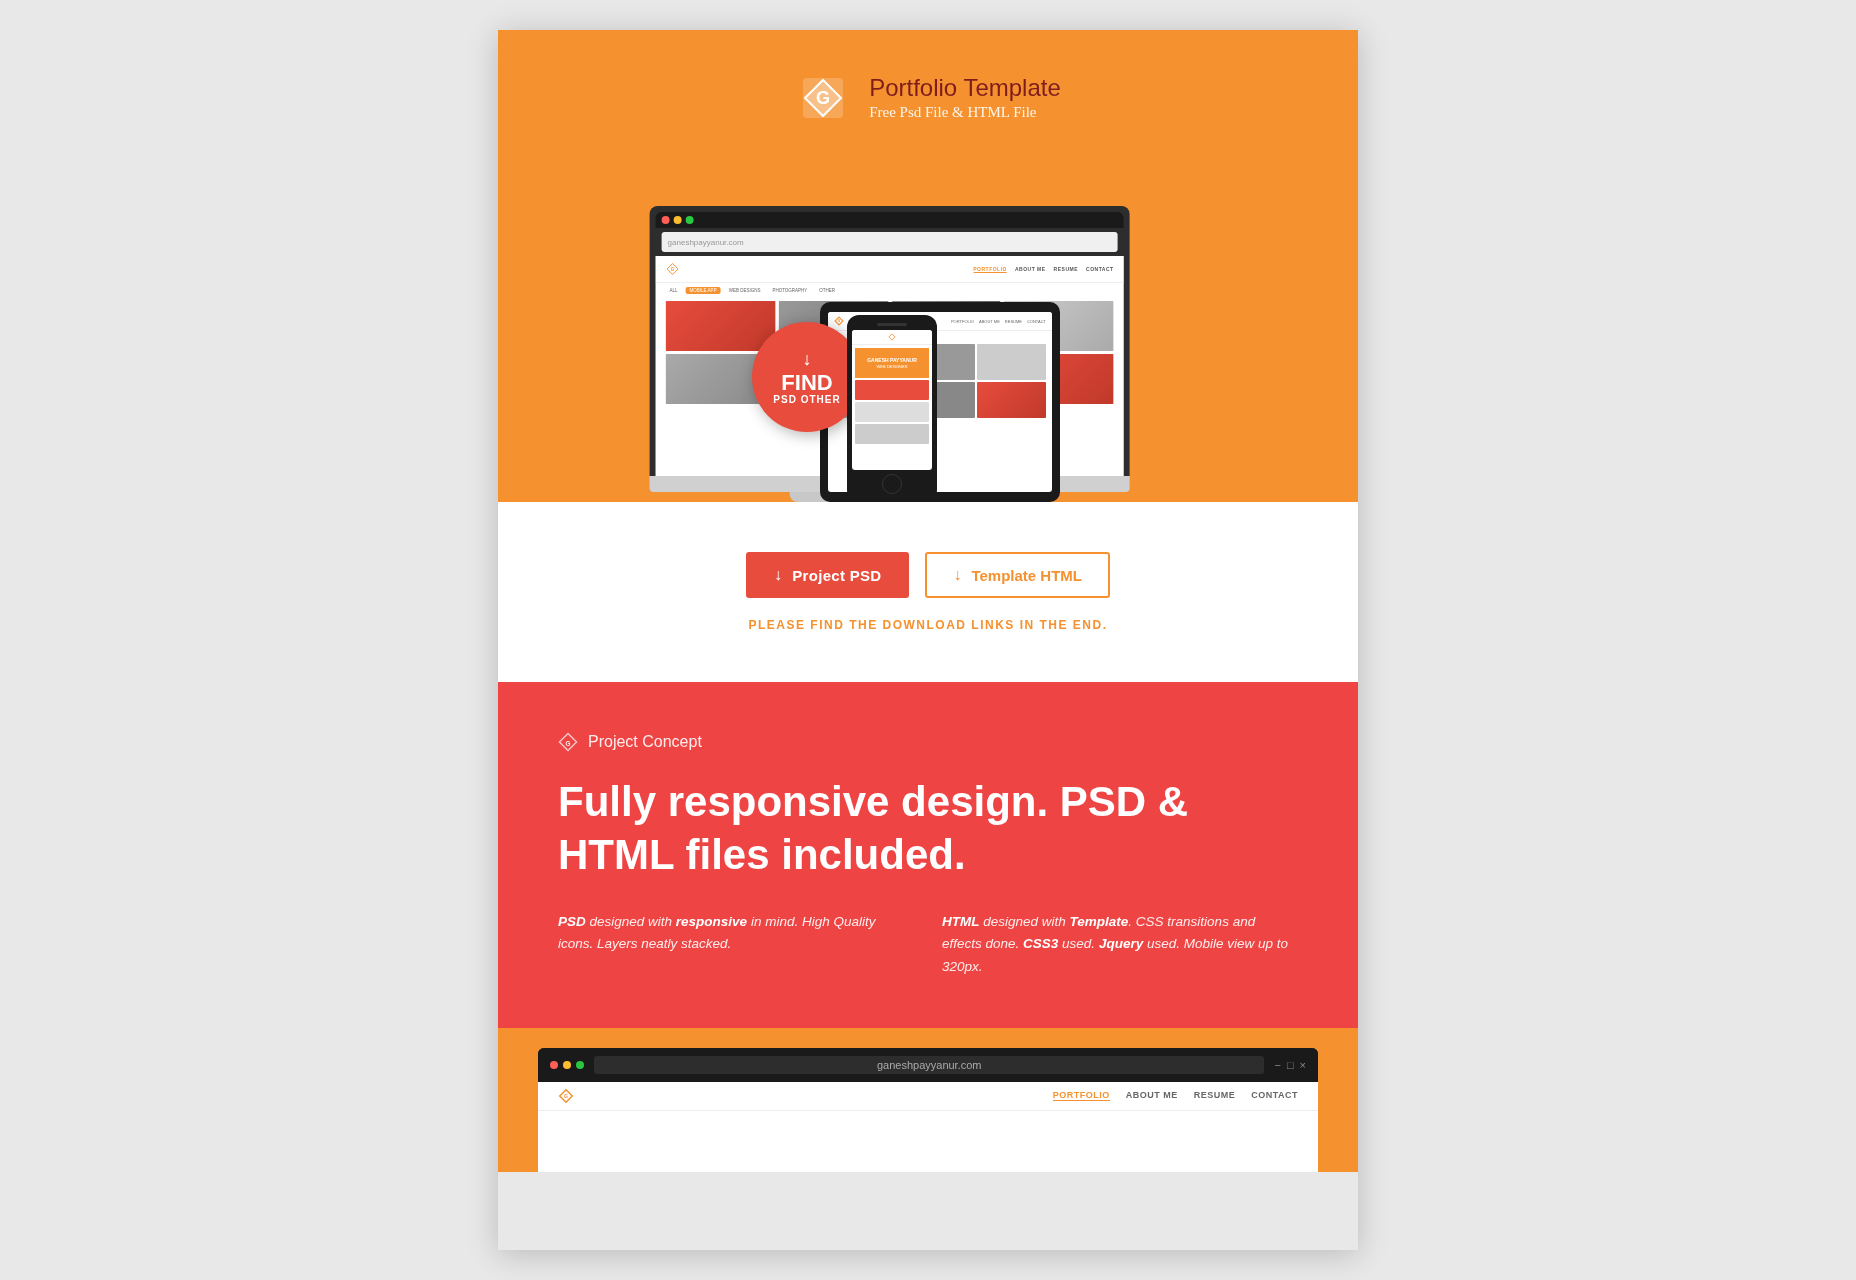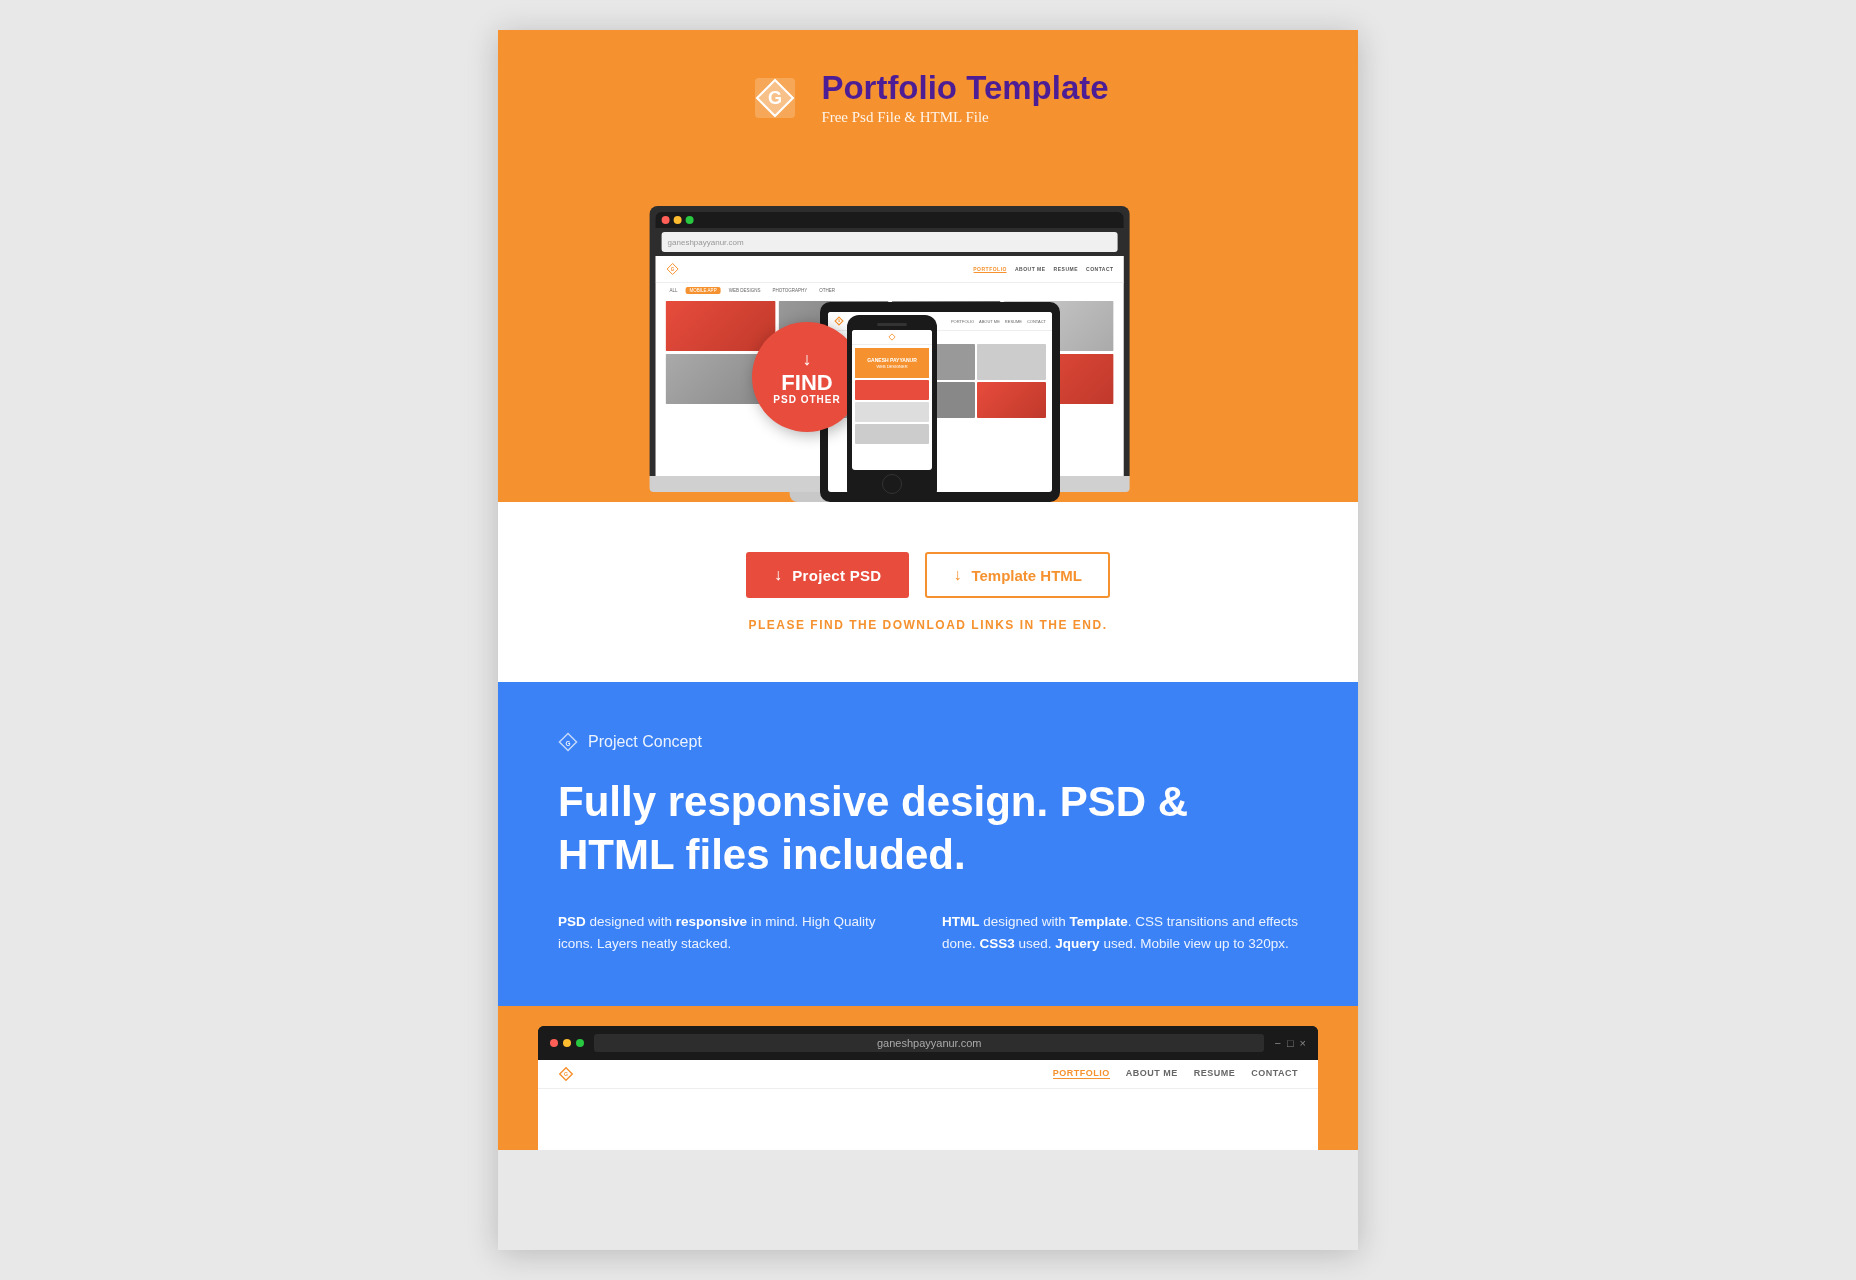--- a/index.html
+++ b/index.html
@@ -39,23 +39,23 @@
       width: 56px;
       height: 56px;
     }
 
     .brand-title-group {
       display: flex;
       flex-direction: column;
     }
 
     .brand-title {
-      color: #4c1d95;
-      font-size: 33px;
-      font-weight: 700;
+      color: #7f1d1d;
+      font-size: 24px;
+      font-weight: 400;
       line-height: 1.1;
     }
 
     .brand-subtitle {
       color: rgba(255,255,255,0.9);
       font-size: 15px;
       font-weight: 400;
       margin-top: 2px;
       font-family: Liberation Serif, serif;
     }
@@ -446,21 +446,21 @@
       color: #F5922F;
       font-size: 12px;
       font-weight: 700;
       letter-spacing: 1.5px;
       text-transform: uppercase;
       text-align: right;
     }
 
     
     .concept-section {
-      background: #3b82f6;
+      background: #ef4444;
       padding: 50px 60px;
     }
 
     .concept-label-row {
       display: flex;
       align-items: center;
       gap: 10px;
       margin-bottom: 24px;
     }
 
@@ -480,20 +480,21 @@
       font-size: 42px;
       font-weight: 700;
       line-height: 1.25;
       margin-bottom: 30px;
     }
 
     .concept-columns {
       display: grid;
       grid-template-columns: 1fr 1fr;
       gap: 28px;
+      font-style: italic;
     }
 
     .concept-col p {
       color: rgba(255,255,255,0.9);
       font-size: 13.5px;
       line-height: 1.65;
     }
 
     .concept-col p strong {
       color: #fff;

